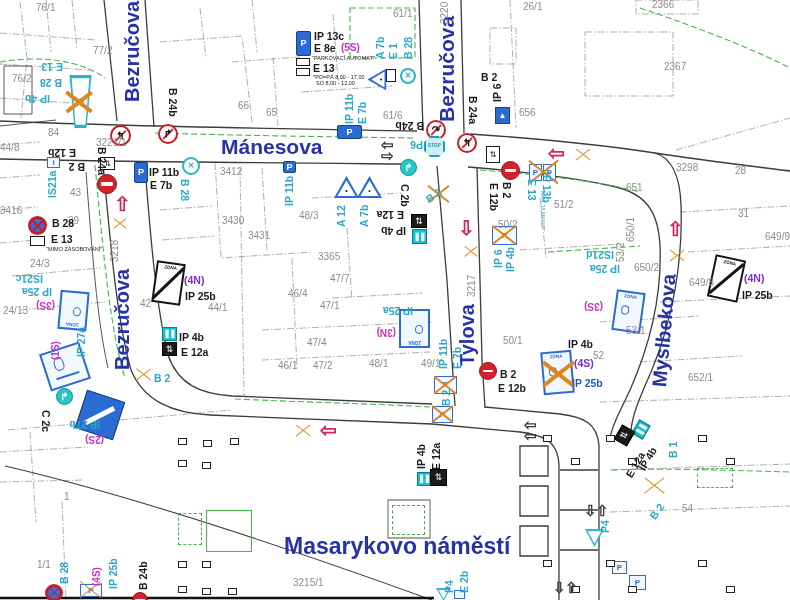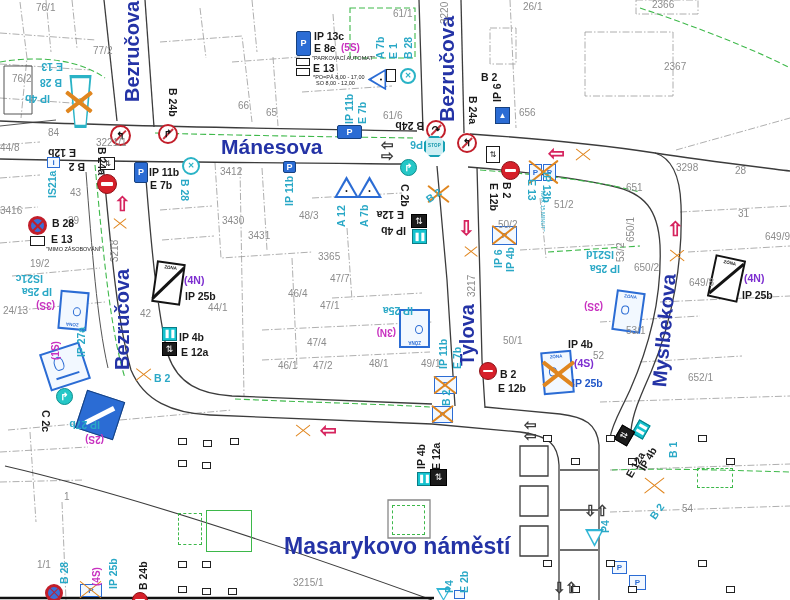--- a/index.html
+++ b/index.html
@@ -220,23 +220,23 @@
       <div class="mt pn" style="left: 503px; top: 336px;">50/1</div>
       <div class="mt pn" style="left: 498px; top: 220px;">50/2</div>
       <div class="mt pn" style="left: 421px; top: 359px;">49/1</div>
       <div class="mt pn" style="left: 369px; top: 359px;">48/1</div>
       <div class="mt pn" style="left: 330px; top: 274px;">47/7</div>
       <div class="mt pn" style="left: 320px; top: 301px;">47/1</div>
       <div class="mt pn" style="left: 307px; top: 338px;">47/4</div>
       <div class="mt pn" style="left: 313px; top: 361px;">47/2</div>
       <div class="mt pn" style="left: 288px; top: 289px;">46/4</div>
       <div class="mt pn" style="left: 278px; top: 361px;">46/1</div>
-      <div class="mt pn" style="left: 140px; top: 309px; text-align: center;">42</div>
+      <div class="mt pn" style="left: 140px; top: 299px; text-align: center;">42</div>
       <div class="mt pn" style="left: 208px; top: 303px;">44/1</div>
-      <div class="mt pn" style="left: 30px; top: 259px;">19/2</div>
+      <div class="mt pn" style="left: 30px; top: 259px;">24/3</div>
       <div class="mt pn" style="left: 3px; top: 306px;">24/13</div>
       <div class="mt pn" style="left: 293px; top: 578px;">3215/1</div>
       <div class="mt pn" style="left: 37px; top: 560px;">1/1</div>
       <div class="mt pn" style="left: 64px; top: 492px;">1</div>
       <div class="mt pn" style="left: 0px; top: 143px;">44/8</div>
       <div class="mt pn" style="left: 0px; top: 206px;">3416</div>
       <div class="mt pn" style="left: 110px; top: 262px; transform: rotate(-90deg);">3218</div>
       <div class="mt pn" style="left: 467px; top: 297px; transform: rotate(-90deg);">3217</div>
       <div class="mt pn" style="left: 440px; top: 24px; transform: rotate(-90deg);">3220</div>
       <div class="mt pn" style="left: 626px; top: 242px; transform: rotate(-90deg);">650/1</div>

